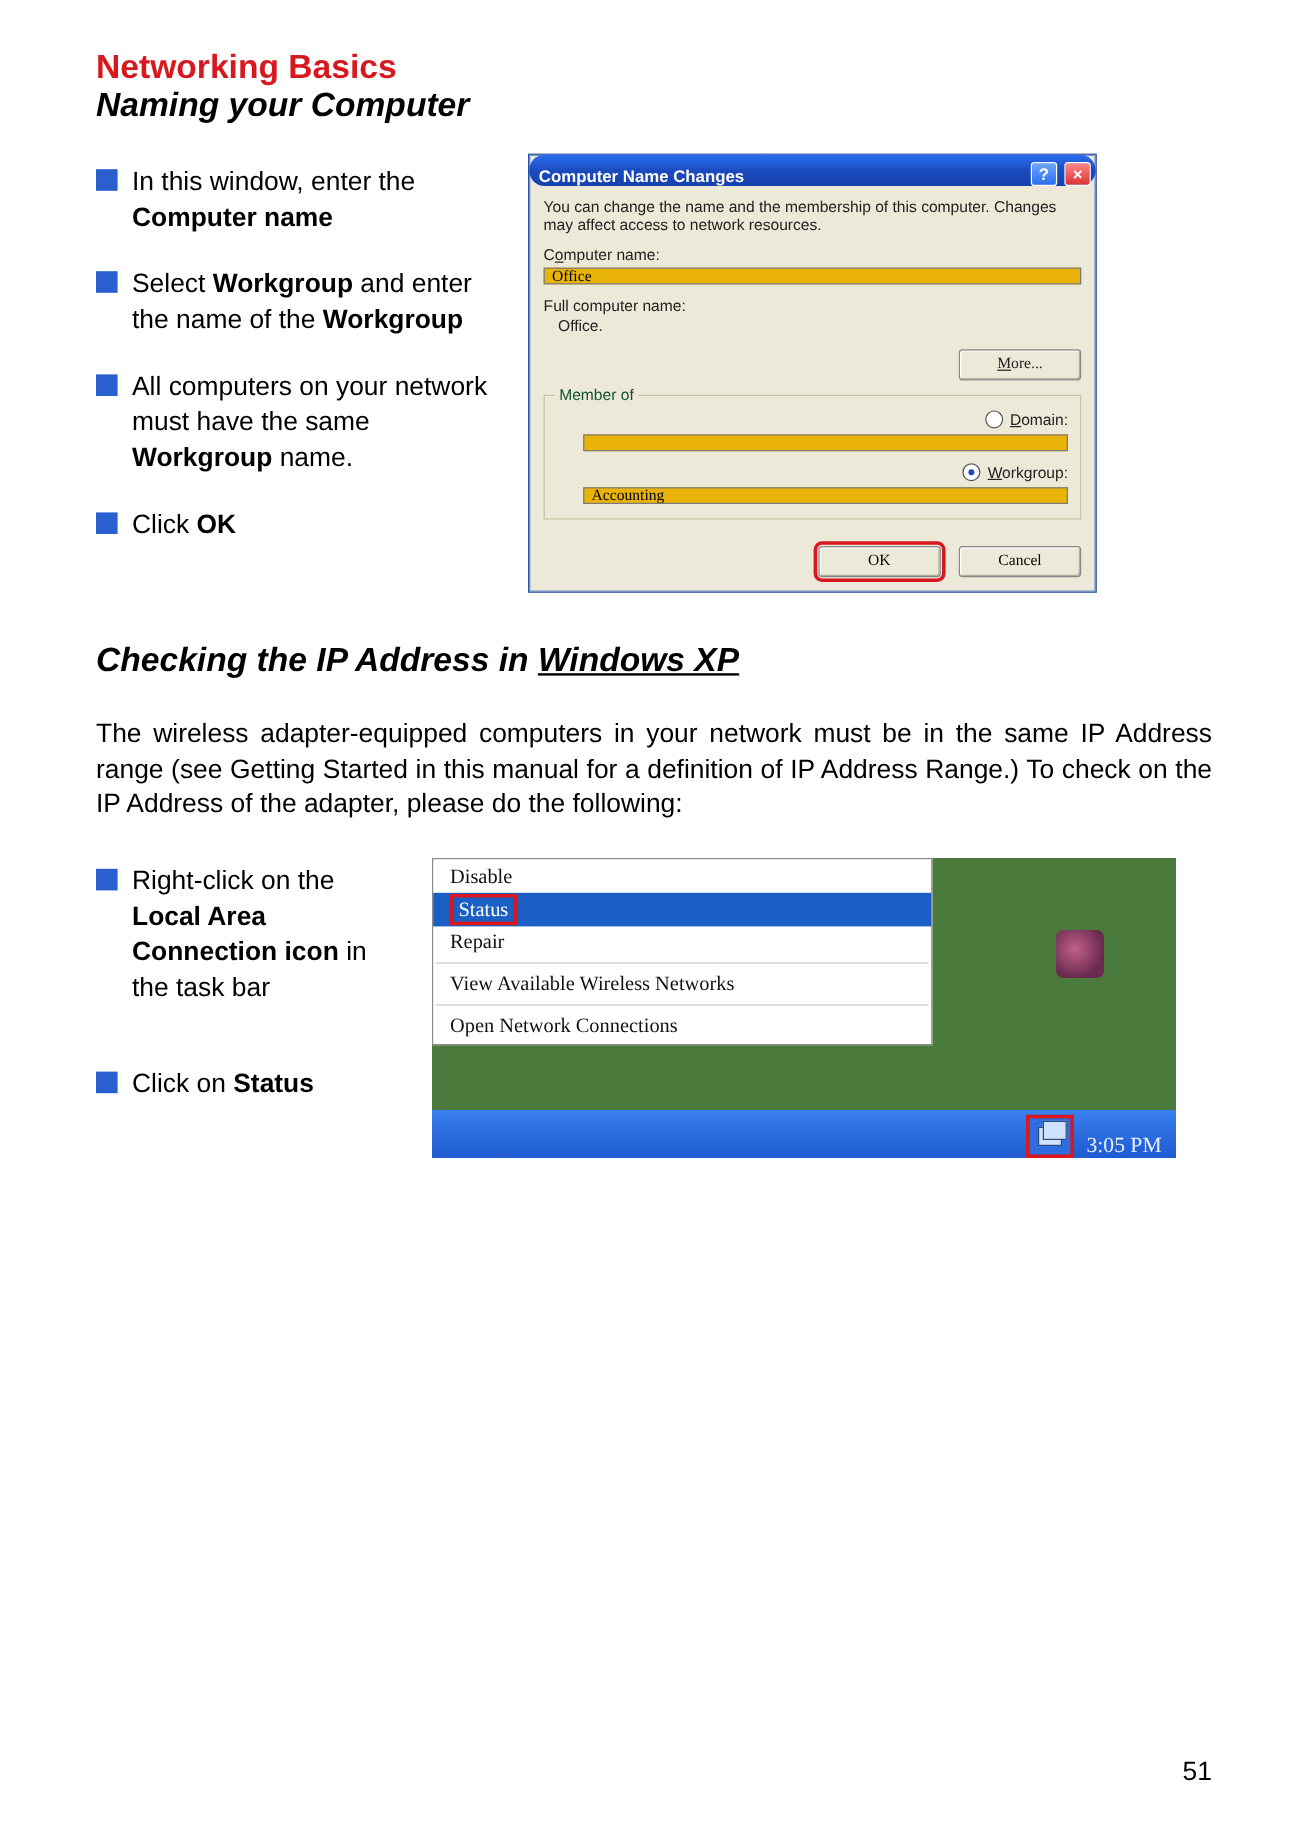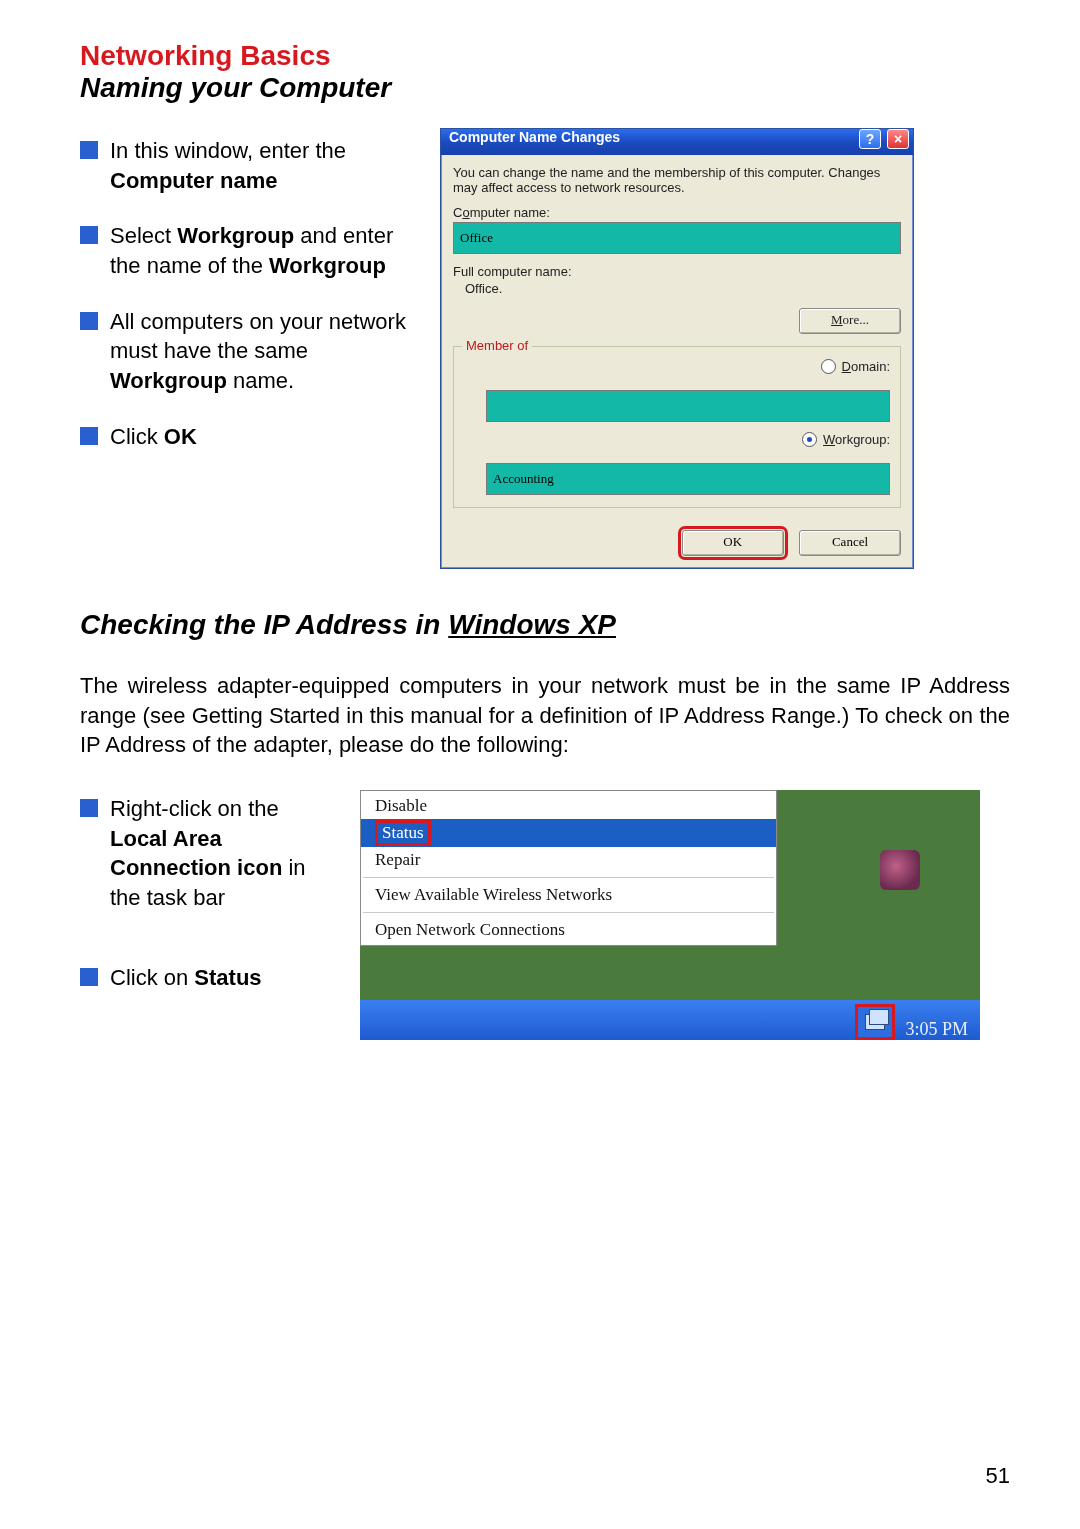--- a/index.html
+++ b/index.html
@@ -64,42 +64,43 @@
     background: #ece9d8;
     border: 1px solid #2a52a0;
     box-shadow: 0 0 0 1px #6f8fd0 inset;
     font-family: Tahoma, Arial, sans-serif;
     font-size: 13px;
   }
   .xp-titlebar {
     background: linear-gradient(#2a6ef0,#1b4bbf 50%,#1641ad);
     height: 26px;
     display: flex;
-    align-items: flex-start;
+    align-items: flex-end;
     padding: 0 4px 0 8px;
     color: #fff;
     font-weight: bold;
     gap: 6px;
+    border-radius: 13px;
   }
   .xp-titlebar .title { flex: 1; font-size: 14px; }
   .tb-btn {
     width: 22px; height: 20px;
     border: 1px solid #fff;
     border-radius: 3px;
     display: flex; align-items: center; justify-content: center;
     font-family: Arial;
     box-sizing: border-box;
   }
   .tb-help { background: linear-gradient(#6ea6ff,#2a6ef0); color:#fff; font-weight:bold; font-size:14px;}
   .tb-close { background: linear-gradient(#f88,#d33); color:#fff; font-weight:bold; font-size:14px;}
   .xp-body { padding: 10px 12px 12px 12px; color:#222; }
   .xp-label { margin: 10px 0 2px 0; }
   .xp-input {
-    width: 100%; height: 32px;
-    background: #14b8a6; border: 1px solid #7a7a7a;
+    width: 100%; height: 14px;
+    background: #eab308; border: 1px solid #7a7a7a;
     padding: 2px 6px; box-sizing: border-box;
     font-family: Tahoma; font-size: 13px;
   }
   .xp-right { text-align: right; margin-top: 12px; }
   .xp-btn {
     display: inline-block;
     min-width: 76px; height: 24px;
     background: #ece9d8;
     border: 1px solid #888;
     border-radius: 3px;
@@ -110,29 +111,29 @@
   }
   .xp-fieldset {
     border: 1px solid #bfc7a5;
     margin-top: 12px;
     padding: 8px 10px 12px 10px;
     position: relative;
   }
   .xp-legend {
     position: absolute; top: -9px; left: 8px;
     background: #ece9d8; padding: 0 4px;
-    color: #b91c1c; font-size: 13px;
+    color: #14532d; font-size: 13px;
   }
   .xp-radio-row { display:flex; align-items:center; gap:6px; margin:4px 0 2px 4px;justify-content:flex-end; }
   .radio {
     width:13px; height:13px; border:1px solid #555; border-radius:50%;
     display:inline-flex; align-items:center; justify-content:center; background:#fff;
   }
   .radio.sel::after { content:""; width:5px; height:5px; background:#1b4bbf; border-radius:50%; }
-  .xp-field-indent { margin-left: 22px; margin-top: 16px; }
+  .xp-field-indent { margin-left: 22px; margin-top: 4px; }
   .xp-btn-row { text-align:right; padding: 10px 12px 12px 0; }
   .xp-ok-highlight { outline: 3px solid #d7181f; outline-offset: 1px; }
   .und { text-decoration: underline; }
 
   .heading-sec2 {
     font-style: italic;
     font-weight: bold;
     font-size: 28px;
     margin: 40px 0 30px 0;
   }

